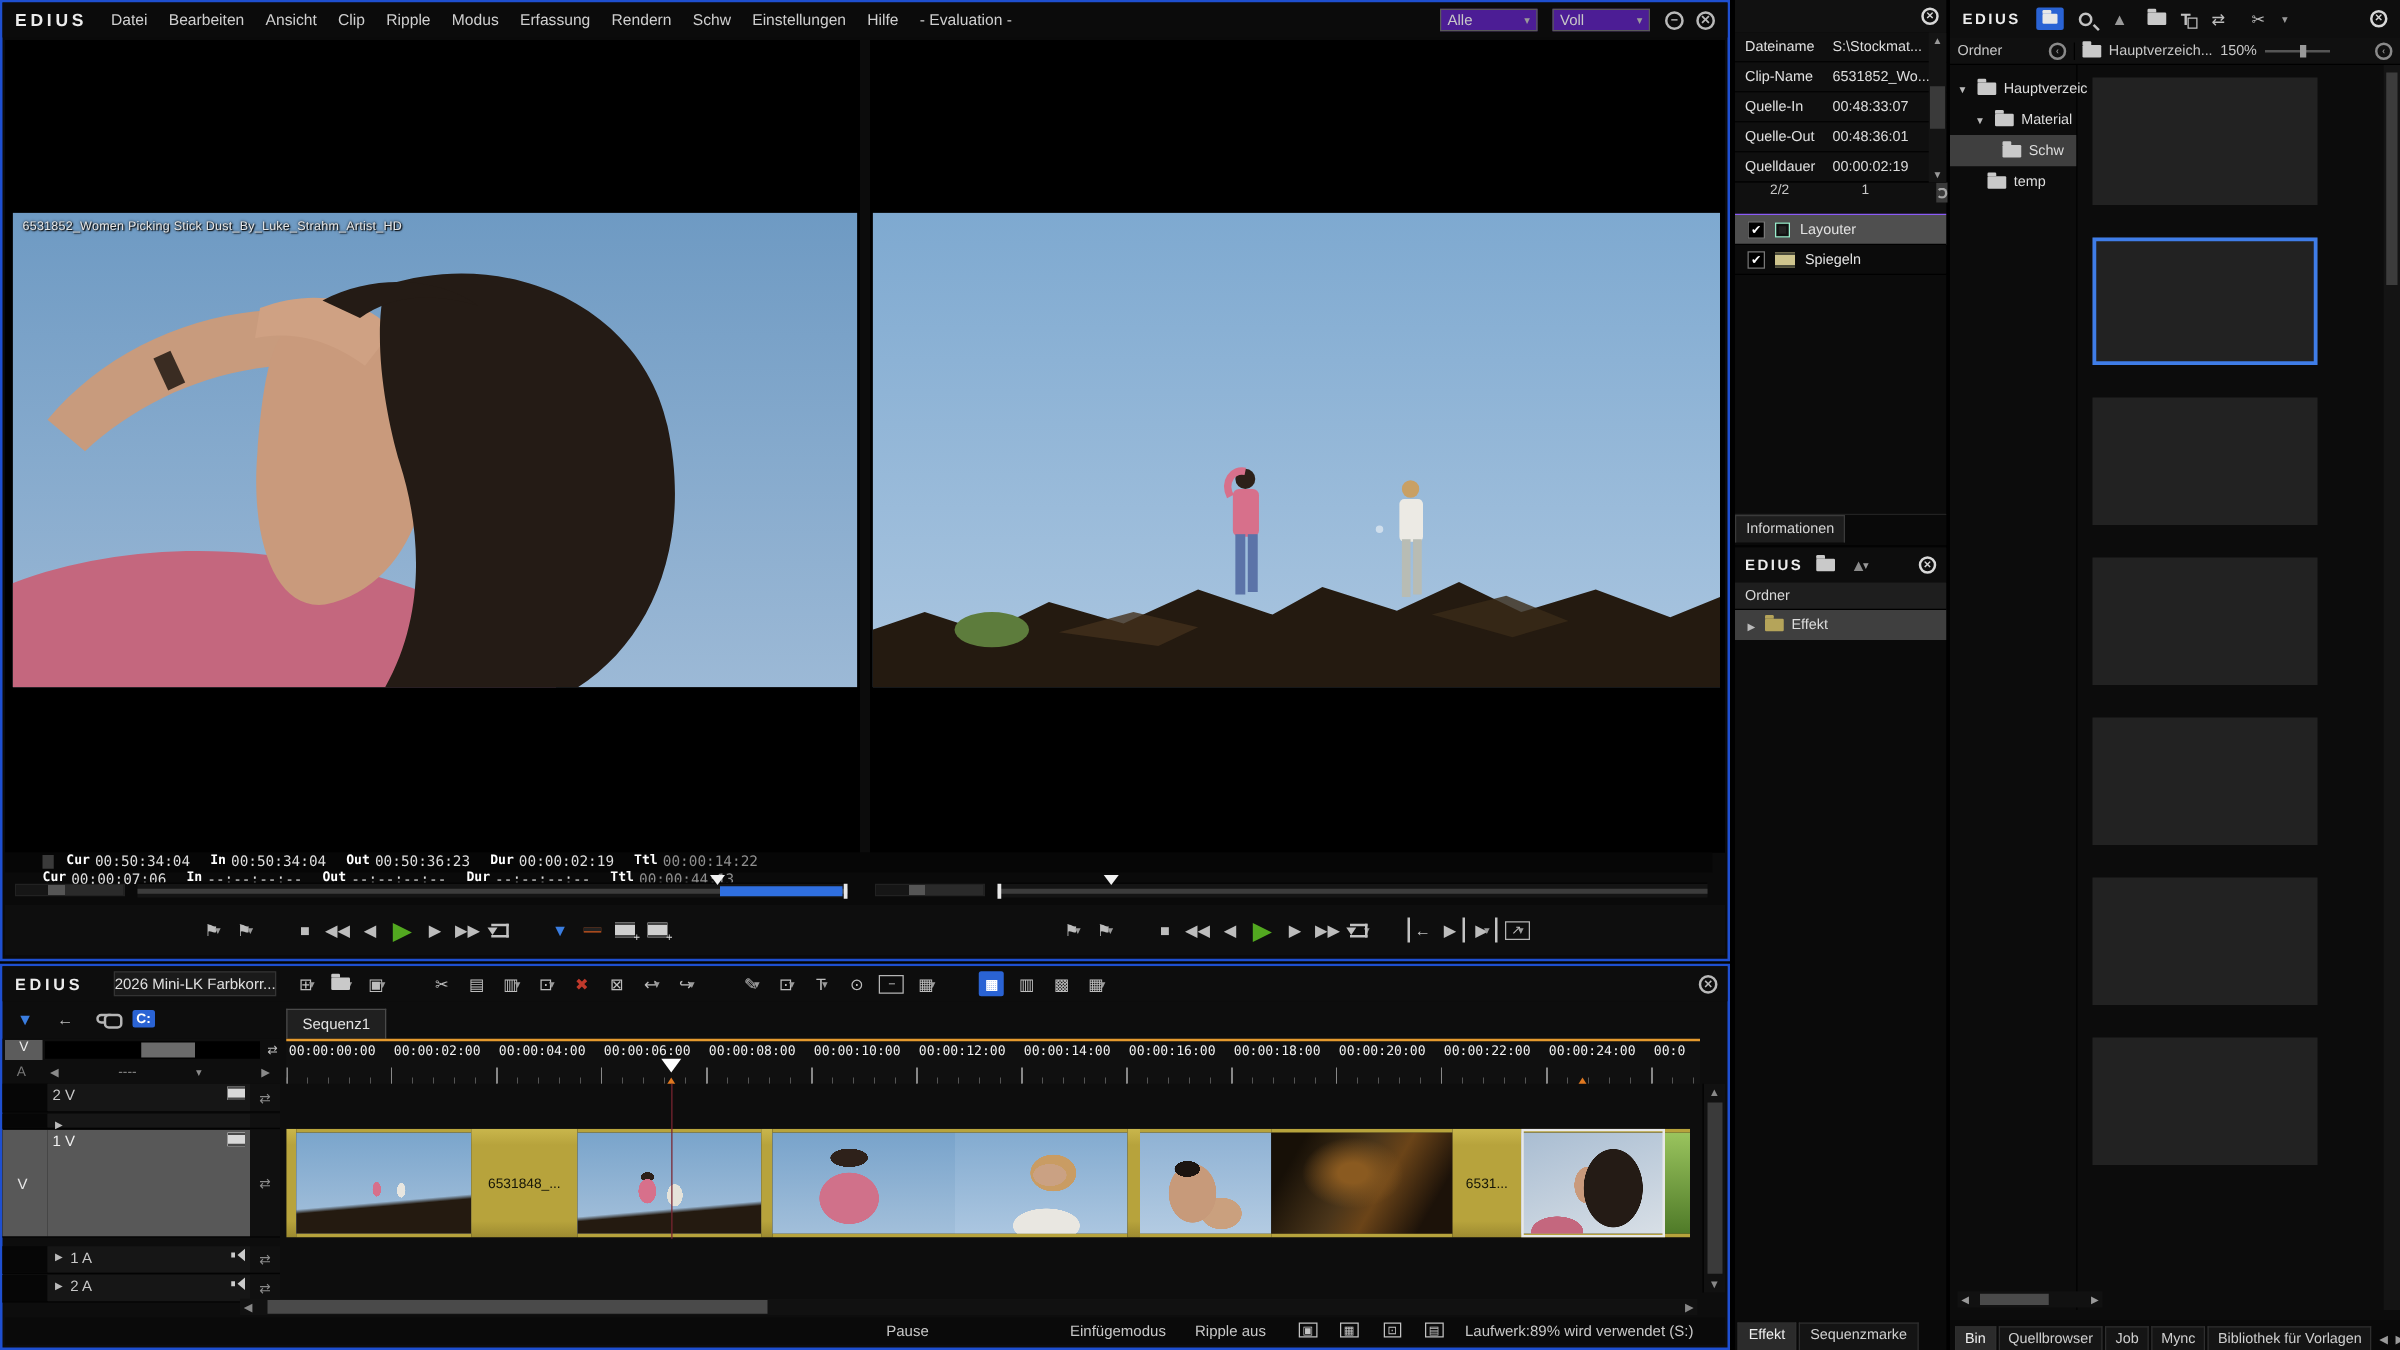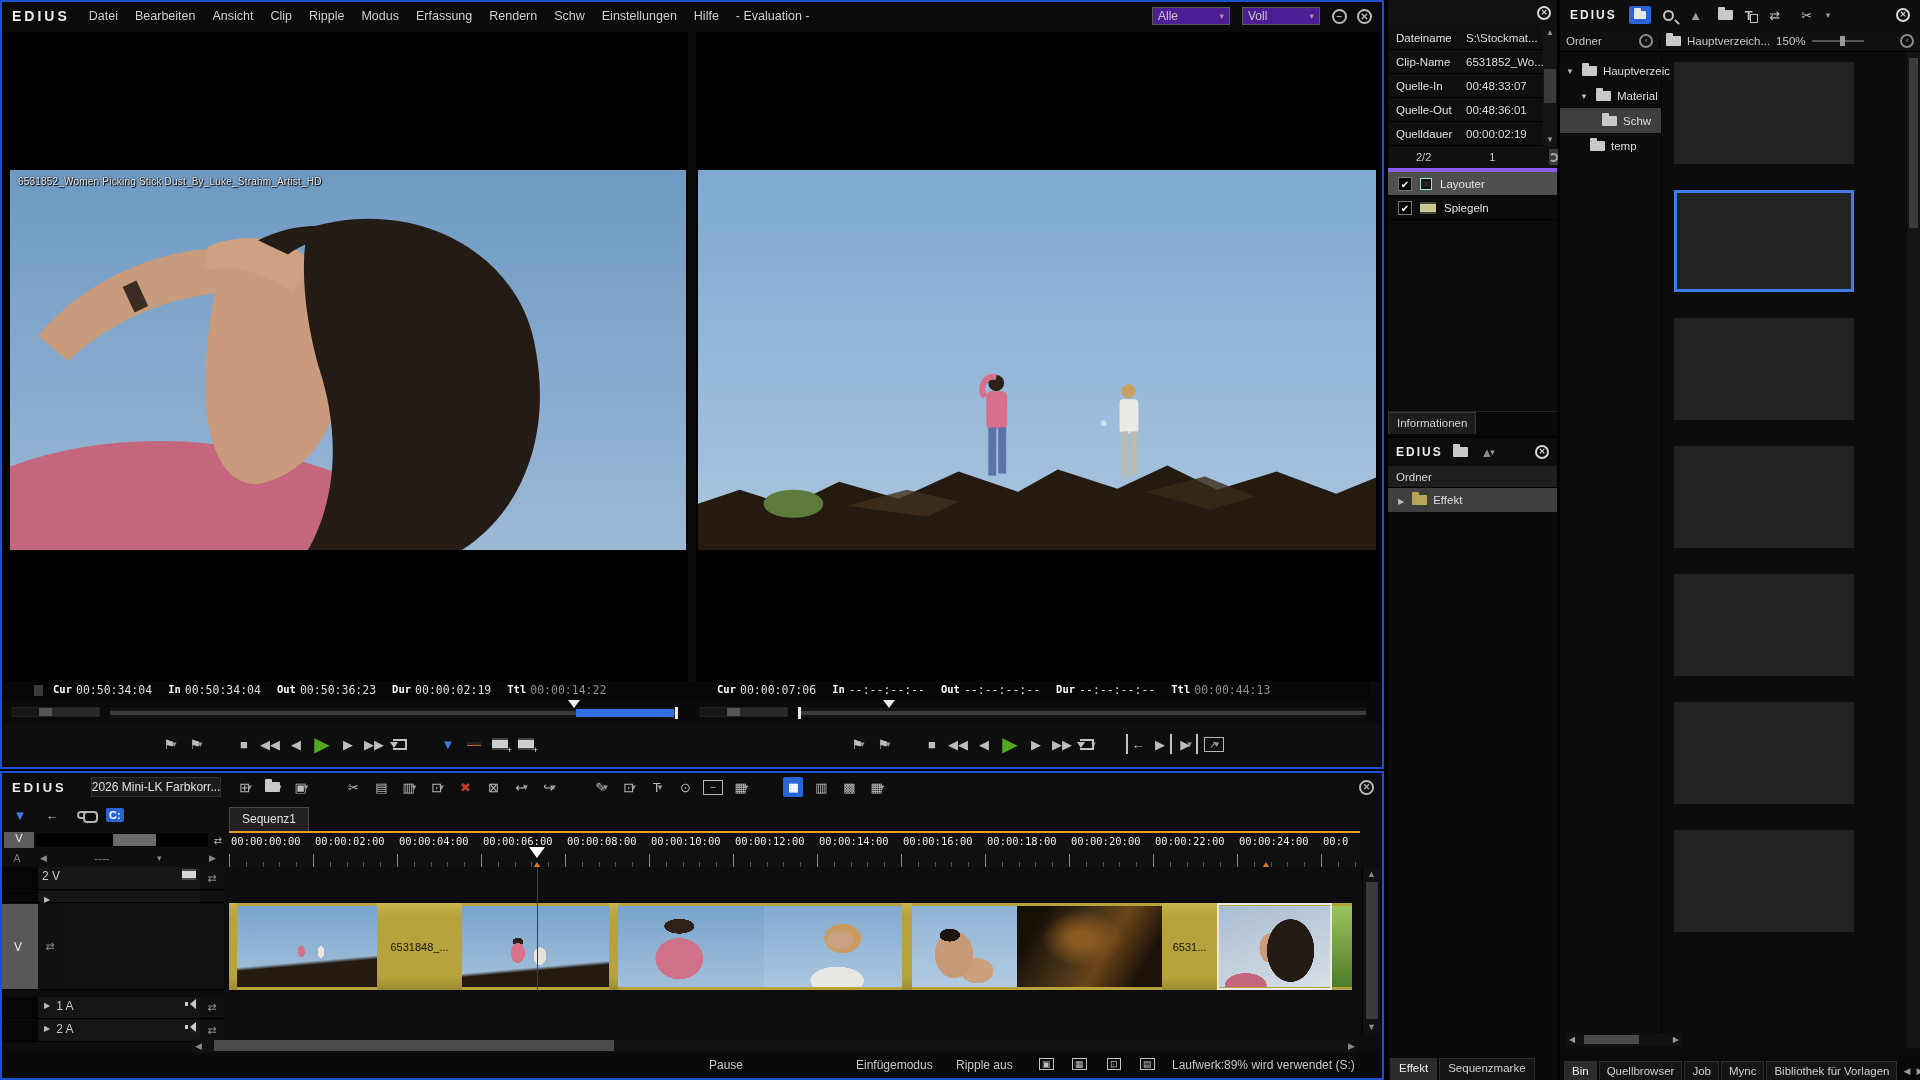--- a/index.html
+++ b/index.html
@@ -28,21 +28,21 @@
   .mon { position:relative; flex:1; background:#000; }
   .mon-divider { width:8px; background:#0c0c0c; }
   .video { position:absolute; top:138px; height:380px; overflow:hidden; background:#000; }
   .video svg { display:block; width:100%; height:100%; }
   #video-left { left:6px; right:2px; }
   #video-right { left:2px; right:4px; }
   .vid-caption { position:absolute; left:8px; top:6px; font-size:10px; color:#e6e6e6;
                  text-shadow:0 0 2px #000, 1px 1px 1px #000; letter-spacing:.2px; }
 
   
-  .tcbar { position:absolute; left:2px; right:12px; top:680px; height:16px; display:flex; background:#060606; }
+  .tcbar { position:absolute; left:2px; right:12px; top:680px; height:16px; display:flex; background:#060606;flex-direction:column; }
   .tc-half { flex:1; display:flex; align-items:center; gap:16px; padding-left:30px; font-size:11.5px; }
   .tc-item { display:flex; gap:4px; }
   .tc-lab { color:#fff; font-weight:bold; font-size:10.5px; }
   .tc-val { color:#ddd; }
   .tc-dim { color:#8e8e8e; }
   .tc-filmic { width:9px; height:11px; background:#3a3a3a; margin-right:-6px; }
 
   
   .seekrow { position:absolute; left:2px; right:2px; top:698px; height:24px; display:flex; }
   .seek-half { flex:1; position:relative; display:flex; align-items:center; }
@@ -200,21 +200,21 @@
   .pal-head { height:26px; background:#111; display:flex; align-items:center; justify-content:flex-end; padding-right:6px; }
   .circbtn { width:14px; height:14px; border:2px solid #d8d8d8; border-radius:50%; color:#d8d8d8; font-size:8px;
              line-height:10px; text-align:center; font-weight:bold; }
   .info-rows { position:relative; }
   .irow { display:flex; height:24px; align-items:center; border-bottom:1px solid #000; background:#0f0f0f; padding-left:8px; }
   .irow .il { width:70px; color:#e0e0e0; font-size:11.5px; }
   .irow .iv { color:#ddd; font-size:11.5px; }
   .iscroll { position:absolute; right:0; top:0; width:14px; height:120px; background:#141414; display:flex;
              flex-direction:column; align-items:center; justify-content:space-between; font-size:8px; color:#999; padding:2px 0; }
   .iscroll .vthumb { flex:0 0 34px; }
-  .info-toolbar { height:26px; display:flex; align-items:center; gap:20px; padding:0 8px; background:#101010; border-bottom:4px solid #8b5cf6; font-size:11px; }
+  .info-toolbar { height:26px; display:flex; gap:20px; padding:0 8px; background:#101010; border-bottom:1px solid #8b5cf6; font-size:11px; }
   .film-olive { width:16px; height:12px; background:#cfc58e; box-shadow:inset 0 2px 0 #4a4a3a, inset 0 -2px 0 #4a4a3a; }
   .bars { width:14px; height:11px; background:repeating-linear-gradient(#bbb 0 2px, transparent 2px 4.5px); }
   .loopchip { width:18px; height:16px; background:#3a3a3a; display:flex; align-items:center; justify-content:center; margin-left:auto; }
   .loopchip i { width:9px; height:9px; border:2px solid #a5a5a5; border-radius:50%; border-left-color:transparent; }
   .fxrow { display:flex; align-items:center; height:24px; gap:8px; padding-left:10px; border-bottom:1px solid #000; }
   .fxrow.sel { background:#4f4f4f; }
   .cb { width:14px; height:14px; background:#000; border:1px solid #777; color:#fff; font-size:10px; line-height:13px; text-align:center; }
   .layic { width:12px; height:12px; border:1px solid #9ec; background:#222; box-shadow:inset 0 0 0 2px #111; }
   .fxname { font-size:11.5px; color:#e2e2e2; }
   .info-tabstrip { position:absolute; left:0; right:0; bottom:0; height:25px; background:#090909; border-top:1px solid #222; }
@@ -623,20 +623,24 @@
         <div class="tcell-mute"></div>
         <div class="tcell-main">
             <span class="exp-caret">▶</span>
           </div>
         <div class="tcell-swap"></div>
       </div>
       <div class="trow sel-gray" style="top:37px;height:86px;">
         <div class="tcell-mute">
             <span class="vlabel">V</span>
           </div>
+        <div class="tcell-main">
+            <span>1 V</span>
+            <span class="fchip"></span>
+          </div>
         <div class="tcell-swap">⇄</div>
       </div>
       <div class="trow" style="top:130px;height:22px;">
         <div class="tcell-mute"></div>
         <div class="tcell-main">
             <span class="exp-caret">▶</span>
             <span>1 A</span>
             <span class="spk"></span>
           </div>
         <div class="tcell-swap">⇄</div>

